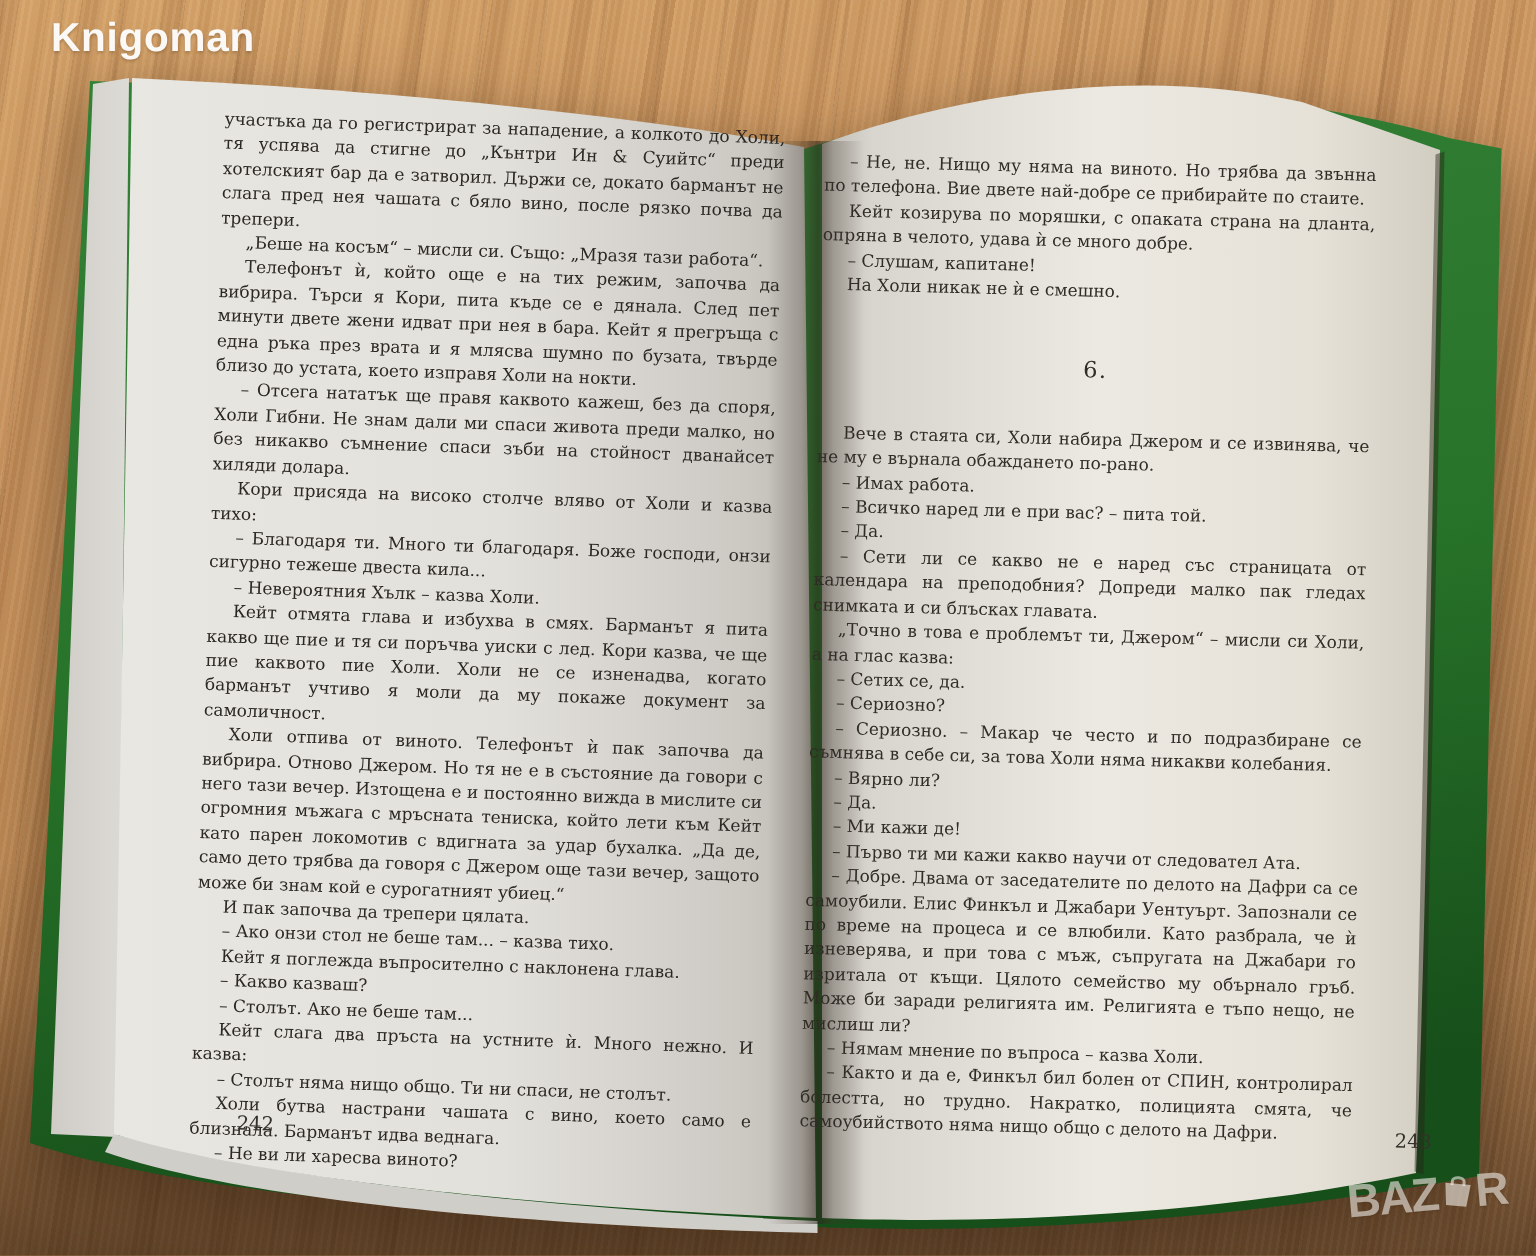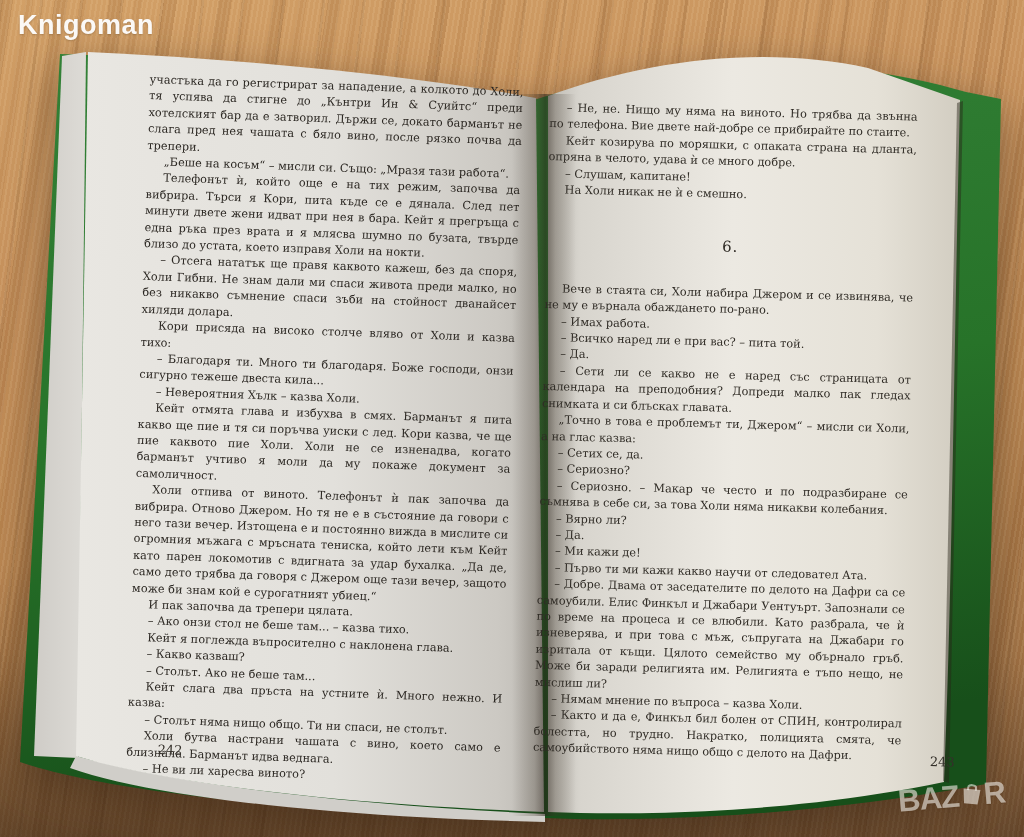--- a/index.html
+++ b/index.html
@@ -24,21 +24,21 @@
              text-align:justify;transform-origin:top left;}
   .page-text p{margin:0;text-indent:17px;}
   .page-text p.no-indent{text-indent:0;}
   .text-left{left:150px;top:72px;width:374px;transform:rotate(2deg);}
   .text-right{left:550px;top:100px;width:368px;transform:rotate(1.5deg);color:#302c26;}
   .chapter-heading{text-align:center;font-size:15px;letter-spacing:1px;margin:36px 0 30px;}
   .pagenum{position:absolute;font-size:13px;color:#34302a;transform-origin:top left;}
   .pagenum-left{left:158px;top:742px;transform:rotate(2deg);}
   .pagenum-right{left:930px;top:754px;transform:rotate(1.5deg);}
   
-  .watermark{position:absolute;left:18px;top:10px;font-family:"Liberation Sans",sans-serif;
+  .watermark{position:absolute;left:34px;top:10px;font-family:"Liberation Sans",sans-serif;
              font-size:27px;font-weight:700;color:rgba(255,255,255,0.95);
              text-shadow:0 1px 2px rgba(60,40,20,0.25);letter-spacing:0.5px;}
   
   .store-logo{position:absolute;left:898px;top:779px;display:flex;align-items:center;
               font-family:"Liberation Sans",sans-serif;font-weight:800;font-size:31px;
               color:rgba(247,244,239,0.58);transform:rotate(-5deg);letter-spacing:-1px;
               text-shadow:0 1px 1px rgba(80,52,25,0.35);}
   .store-logo .bag{width:27px;height:27px;margin:0 -1px;transform:rotate(10deg) translateY(-2px);}
 </style>
 </head>

